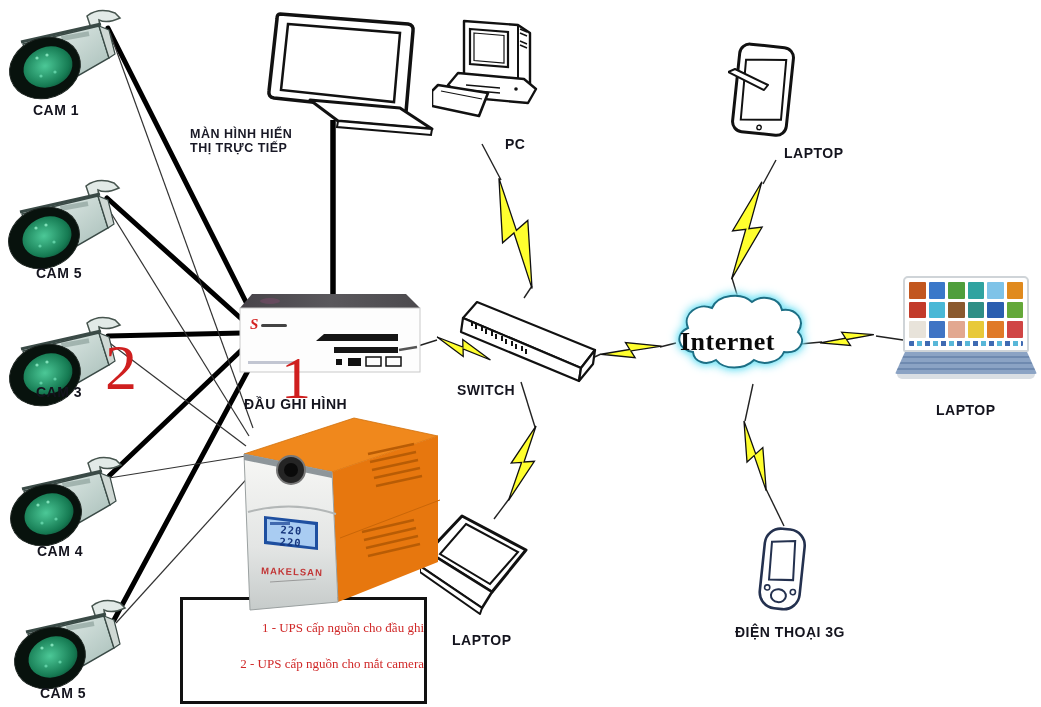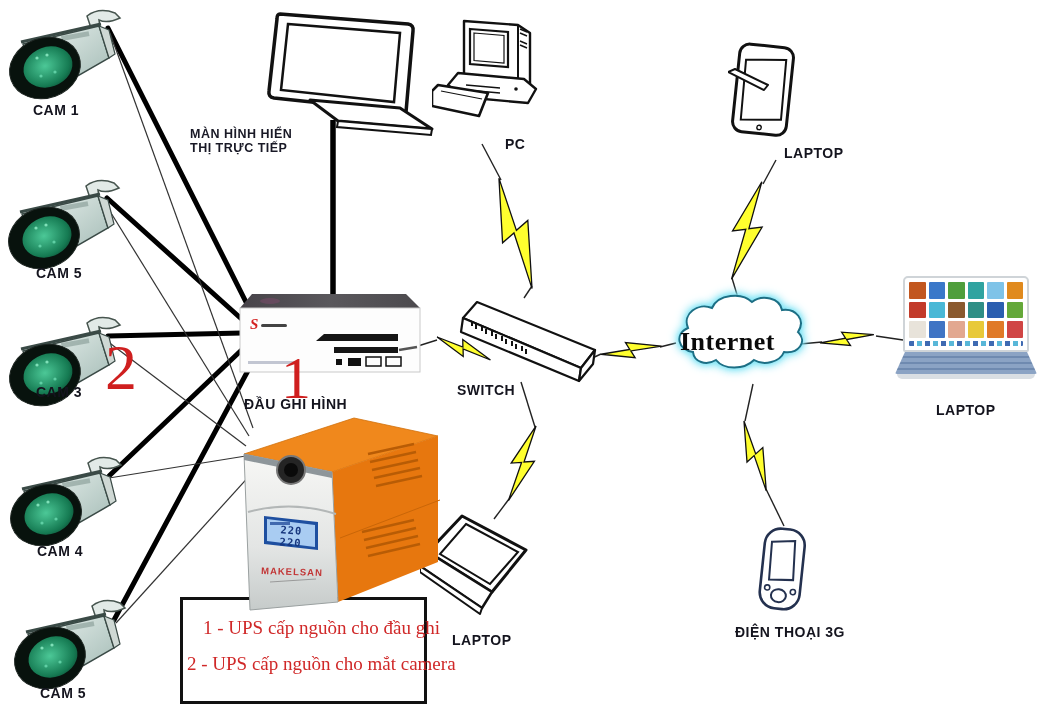--- a/index.html
+++ b/index.html
@@ -11,22 +11,22 @@
   .lbl{position:absolute;z-index:6;font:bold 14px "Liberation Sans",sans-serif;
        color:#14141e;white-space:nowrap;letter-spacing:.5px;}
   .lbl.center{text-align:left;white-space:normal;}
   .marker{position:absolute;z-index:7;font-family:"Liberation Serif",serif;
           color:var(--marker-red,#cf1f1f);line-height:1;}
   #marker-2{left:105px;top:336px;font-size:64px;}
   #marker-1{left:281px;top:348px;font-size:60px;}
   
   #legend{position:absolute;left:180px;top:597px;width:247px;height:107px;z-index:4;
           border:3px solid #111;background:#fff;box-sizing:border-box;padding-top:10px;}
-  #legend .line{font-family:"Liberation Serif",serif;font-size:19px;line-height:36px;
-                color:var(--legend-red,#d02828);white-space:nowrap;}
+  #legend .line{font-family:"Liberation Serif",serif;font-size:13px;line-height:36px;
+                color:var(--legend-red,#d02828);white-space:nowrap;text-align:right;}
   #legend .l1{padding-left:20px;}
   #legend .l2{padding-left:4px;}
   
   #ups{left:236px;top:414px;width:208px;height:200px;z-index:5;}
   #ups .lcd-text{position:absolute;left:32px;top:110px;width:46px;z-index:2;
        font:bold 10.5px "DejaVu Sans Mono",monospace;color:#17367e;letter-spacing:1px;
        transform:rotate(4deg);text-align:center;}
   #ups .brand{position:absolute;left:24px;top:152px;width:64px;z-index:2;text-align:center;
        font:bold 9.5px "Liberation Sans",sans-serif;color:#c23636;letter-spacing:1px;
        transform:rotate(2deg);}

